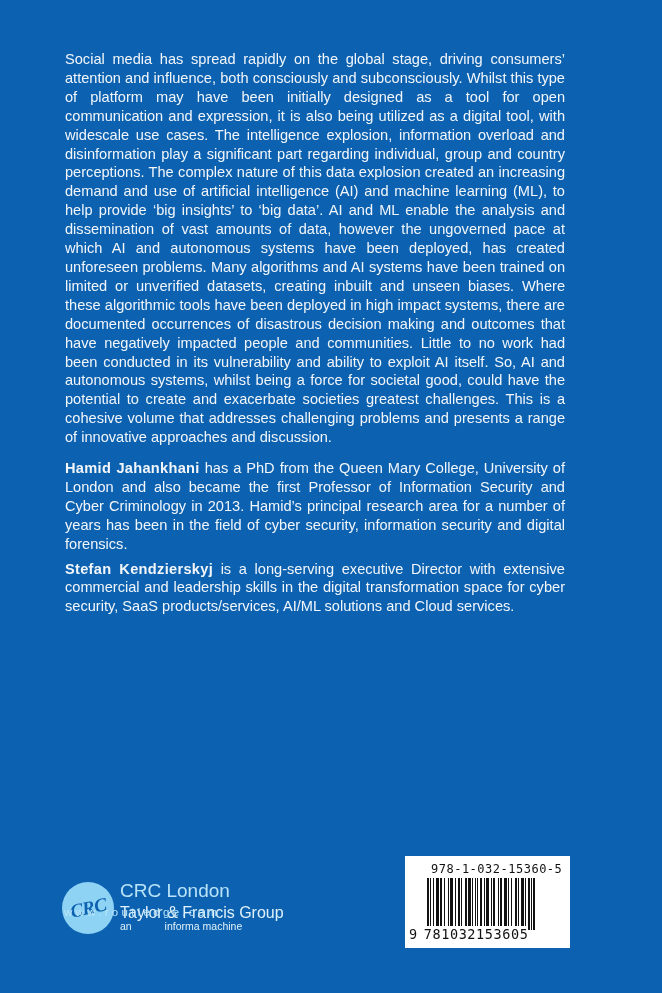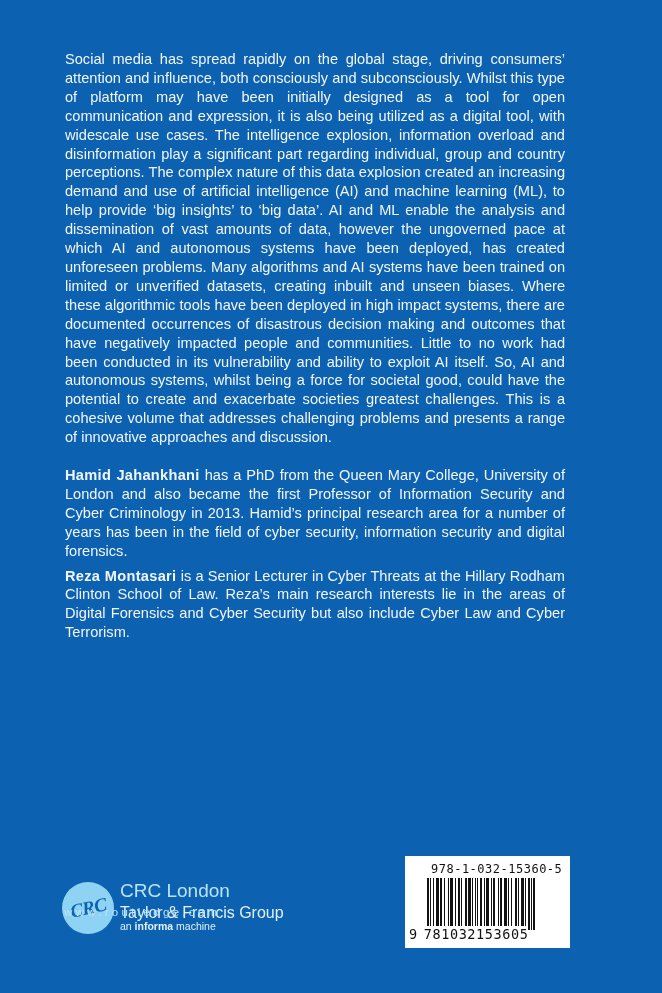--- a/index.html
+++ b/index.html
@@ -10,59 +10,59 @@
     color:#ffffff;
     position:relative;
   }
   .content {
     position:absolute; left:65px; top:50px; width:500px;
     font-size:14.6px; line-height:18.9px;
     text-align:justify;
     color:#f2f6fb;
   }
   .content p { margin:0 0 0 0; }
-  .content p.blurb { margin-bottom:19px; }
+  .content p.blurb { margin-bottom:12px; }
   .content p.bio { margin-bottom:6px; }
   .content b { font-weight:bold; letter-spacing:0.3px; }
   .logo { position:absolute; left:62px; top:880px; width:200px; height:80px; }
   .crc-circle {
     position:absolute; left:0; top:2px; width:52px; height:52px; border-radius:50%;
     background:#8fd3f4;
     display:flex; align-items:center; justify-content:center;
   }
   .crc-circle span {
     font-family:"Liberation Serif", serif; font-style:italic; font-weight:bold;
     color:#0c62b0; font-size:19px; transform:rotate(-12deg); letter-spacing:-0.5px;
   }
   .publisher-name { position:absolute; left:58px; top:0px; font-size:19px; color:#b9e3f8; white-space:nowrap; }
   .publisher-group { position:absolute; left:58px; top:24px; font-size:16px; color:#e0f1fb; white-space:nowrap; }
   .publisher-informa { position:absolute; left:58px; top:40px; font-size:10.5px; color:#e0f1fb; white-space:nowrap; }
-  .publisher-informa b { font-weight:bold; }
+  .publisher-informa b { font-weight:normal;margin-left:30px; }
   .website { position:absolute; left:64px; top:906px; font-size:11.5px; letter-spacing:3.3px; color:#b9e3f8; white-space:nowrap; }
   .barcode-box {
     position:absolute; left:405px; top:856px; width:165px; height:92px;
     background:#ffffff; color:#111;
   }
   .isbn-top { position:absolute; left:26px; top:6px; font-family:"DejaVu Sans Mono", monospace; font-size:12px; letter-spacing:0.5px; color:#111; white-space:nowrap; }
   .bars { position:absolute; left:22px; top:22px; width:136px; height:52px; display:flex; align-items:stretch; }
   .bars i { display:block; height:100%; background:#111; }
   .bars i.g { background:transparent; }
   .isbn-digits { position:absolute; left:4px; top:70px; font-family:"DejaVu Sans Mono", monospace; font-size:13.5px; letter-spacing:0.6px; color:#111; white-space:nowrap; background:transparent; }
   .isbn-digits span.first { margin-right:6px; }
 </style>
 </head>
 <body>
 
 <div class="content">
   <p class="blurb">Social media has spread rapidly on the global stage, driving consumers’ attention and influence, both consciously and subconsciously. Whilst this type of platform may have been initially designed as a tool for open communication and expression, it is also being utilized as a digital tool, with widescale use cases. The intelligence explosion, information overload and disinformation play a significant part regarding individual, group and country perceptions. The complex nature of this data explosion created an increasing demand and use of artificial intelligence (AI) and machine learning (ML), to help provide ‘big insights’ to ‘big data’. AI and ML enable the analysis and dissemination of vast amounts of data, however the ungoverned pace at which AI and autonomous systems have been deployed, has created unforeseen problems. Many algorithms and AI systems have been trained on limited or unverified datasets, creating inbuilt and unseen biases. Where these algorithmic tools have been deployed in high impact systems, there are documented occurrences of disastrous decision making and outcomes that have negatively impacted people and communities. Little to no work had been conducted in its vulnerability and ability to exploit AI itself. So, AI and autonomous systems, whilst being a force for societal good, could have the potential to create and exacerbate societies greatest challenges. This is a cohesive volume that addresses challenging problems and presents a range of innovative approaches and discussion.</p>
 
   <p class="bio"><b>Hamid Jahankhani</b><span> has a PhD from the Queen Mary College, University of London and also became the first Professor of Information Security and Cyber Criminology in 2013. Hamid’s principal research area for a number of years has been in the field of cyber security, information security and digital forensics.</span></p>
 
+  <p class="bio"><b>Stefan Kendzierskyj</b><span> is a long-serving executive Director with extensive commercial and leadership skills in the digital transformation space for cyber security, SaaS products/services, AI/ML solutions and Cloud services.</span></p>
 
-  <p class="bio"><b>Reza Montasari</b><span> is a Senior Lecturer in Cyber Threats at the Hillary Rodham Clinton School of Law. Reza’s main research interests lie in the areas of Digital Forensics and Cyber Security but also include Cyber Law and Cyber Terrorism.</span></p>
 
 </div>
 
 <div class="logo">
   <div class="crc-circle">
     <span>CRC</span>
   </div>
   <div class="publisher-name">CRC London</div>
   <div class="publisher-group">Taylor &amp; Francis Group</div>
   <div class="publisher-informa"><span>an </span><b>informa</b><span> machine</span></div>

